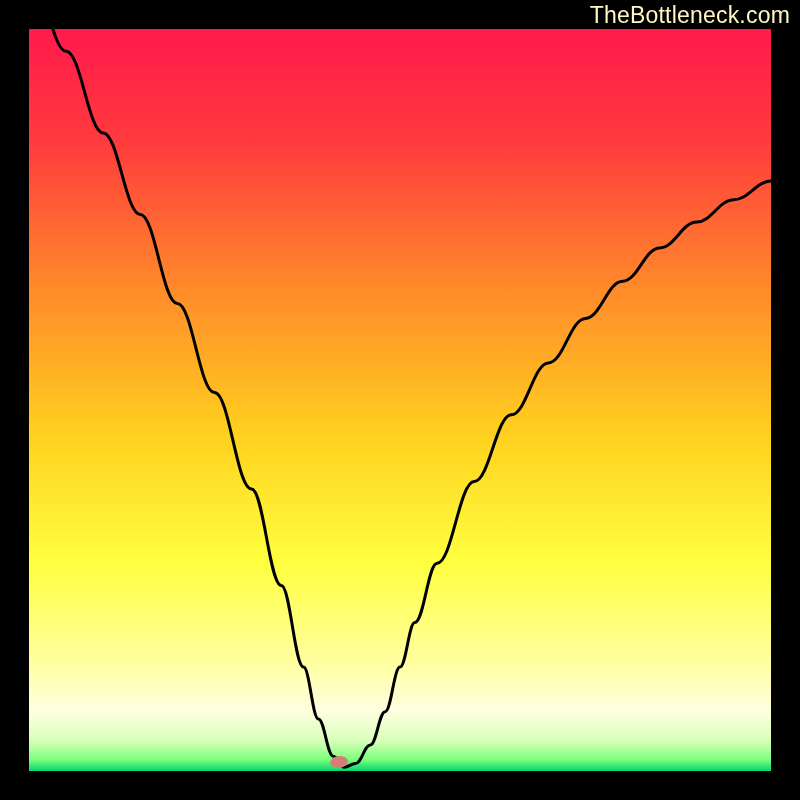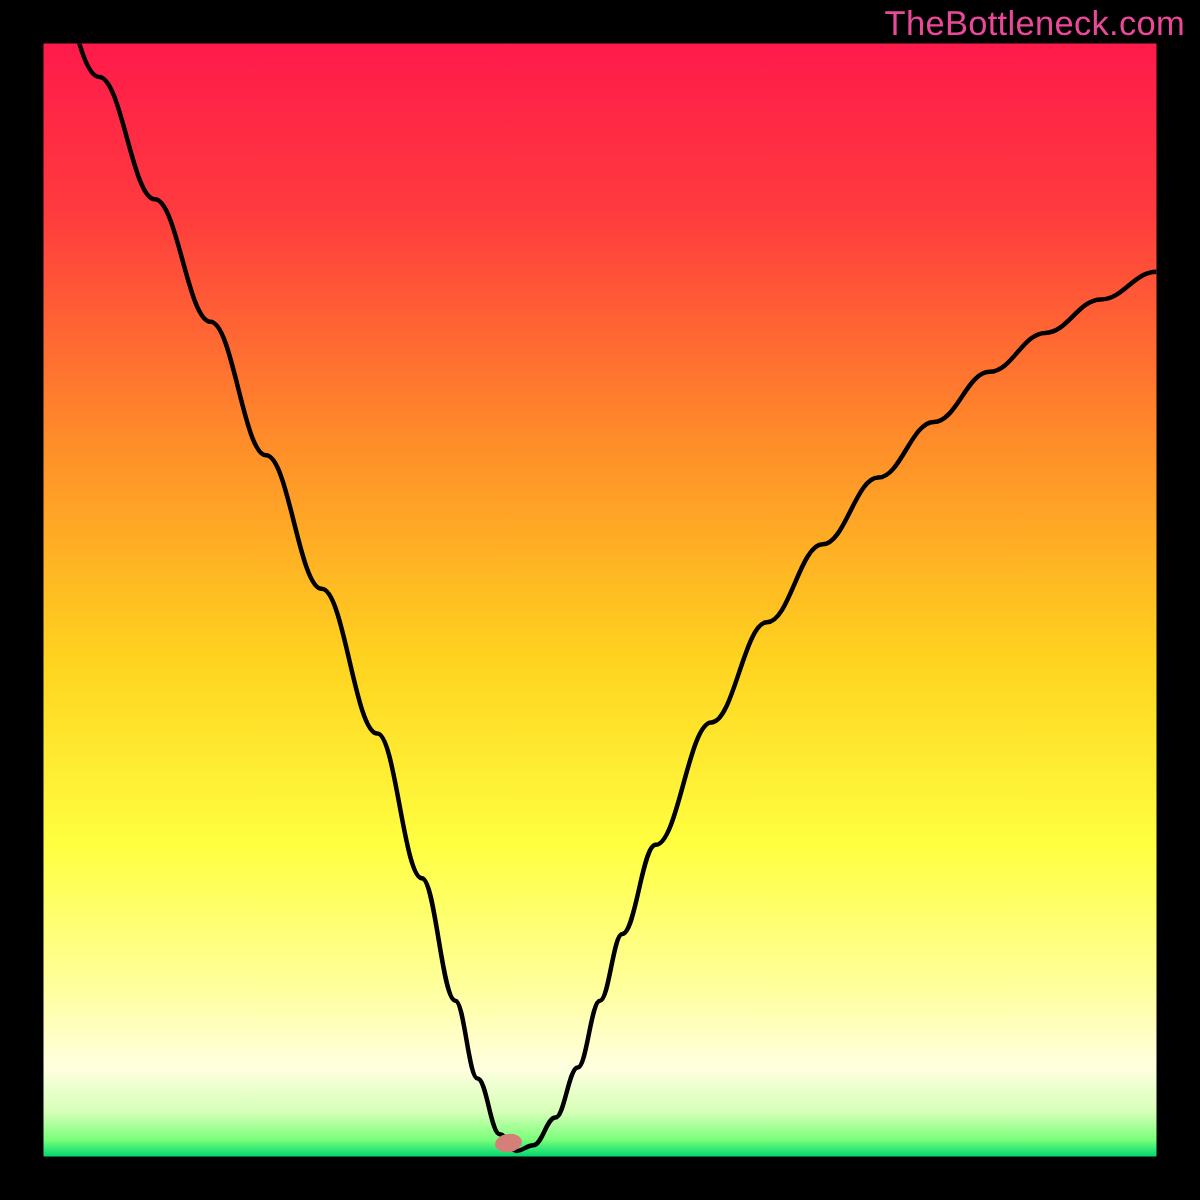--- a/index.html
+++ b/index.html
@@ -18,21 +18,21 @@
     height: 800px;
     background: #000;
   }
   .watermark {
     position: absolute;
     top: 2px;
     right: 10px;
     font-family: Arial, Helvetica, sans-serif;
     font-size: 23px;
     font-weight: 500;
-    color: #ec4899;
+    color: #fef9c3;
     letter-spacing: 0.2px;
   }
   svg {
     position: absolute;
     left: 0;
     top: 0;
   }
 </style>
 </head>
 <body>

